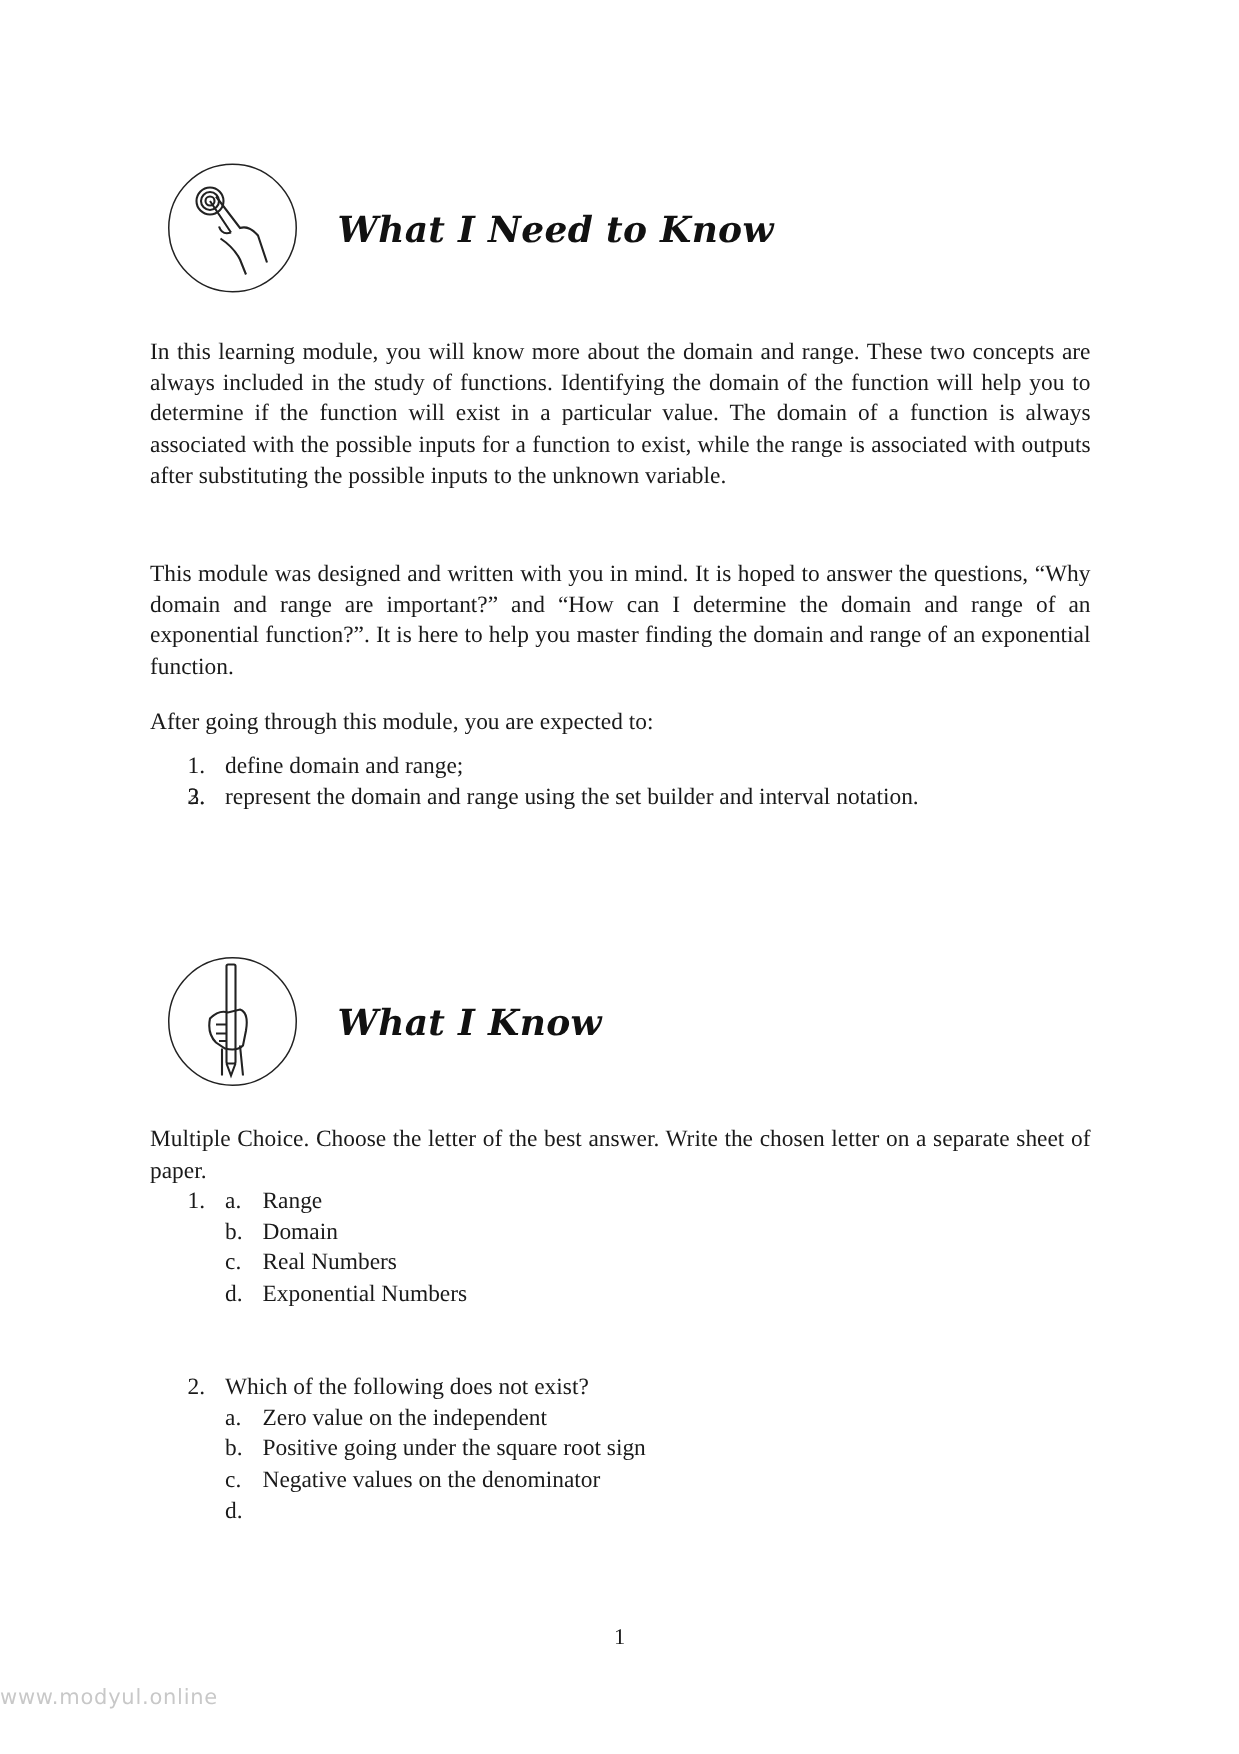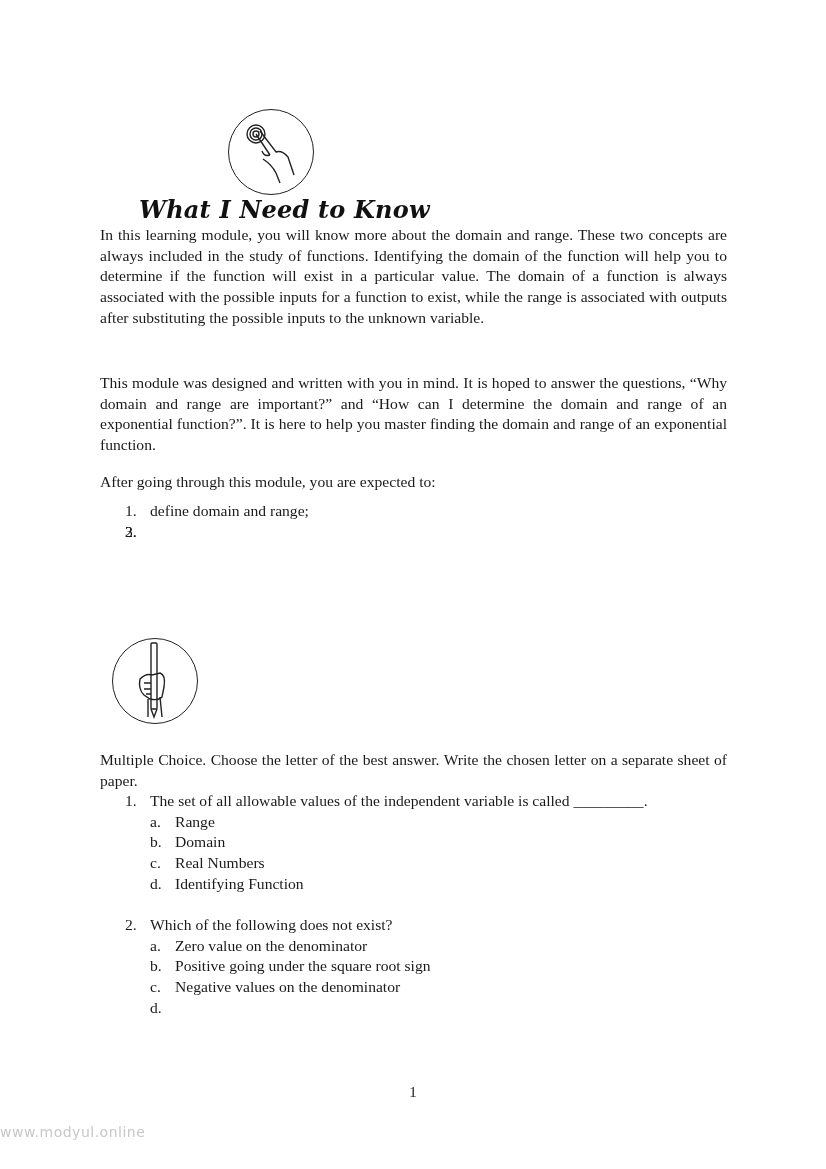--- a/index.html
+++ b/index.html
@@ -1,19 +1,19 @@
 <!DOCTYPE html>
 <html><head>
 <meta charset="utf-8">
 <style>
   html, body { margin: 0; padding: 0; background: #ffffff; }
   body { width: 826px; height: 1169px; position: relative; overflow: hidden; color: #1a1a1a;
          font-family: "DejaVu Serif", "Liberation Serif", serif; }
   .page { position: absolute; left: 0; top: 0; width: 826px; height: 1169px; }
-  .section-head { position: absolute; left: 112px; display: flex; align-items: center; flex-direction: column; }
+  .section-head { position: absolute; left: 112px; display: flex; align-items: center; }
   .icon-circle { width: 86px; height: 86px; border: 1.5px solid #222; border-radius: 50%; box-sizing: border-box;
                  display: flex; align-items: center; justify-content: center; }
   .section-title { margin-left: 27px; font-family: "DejaVu Serif", serif; font-weight: bold; font-style: italic;
                    font-size: 24px; color: #111; letter-spacing: 0.2px; }
   .para { position: absolute; left: 100px; width: 627px; font-size: 14.6px; line-height: 20.7px;
           text-align: justify; font-family: "Liberation Serif", "DejaVu Serif", serif; font-size: 15.6px; }
   .list { position: absolute; left: 100px; width: 640px; margin: 0; padding: 0; list-style: none;
           font-family: "Liberation Serif", serif; font-size: 15.6px; line-height: 20.7px; }
   .list li { position: relative; padding-left: 50px; }
   .list li .num { position: absolute; left: 25px; }
@@ -42,54 +42,55 @@
     <div class="section-title">What I Need to Know</div>
   </div>
 
   <div class="para" style="top:225px;">In this learning module, you will know more about the domain and range. These two concepts are always included in the study of functions. Identifying the domain of the function will help you to determine if the function will exist in a particular value. The domain of a function is always associated with the possible inputs for a function to exist, while the range is associated with outputs after substituting the possible inputs to the unknown variable.</div>
   <div class="para" style="top:373px;">This module was designed and written with you in mind. It is hoped to answer the questions, “Why domain and range are important?” and  “How can I determine the domain and range of an exponential function?”. It is here to help you master finding the domain and range of an exponential function.</div>
   <div class="para" style="top:472px;">After going through this module, you are expected to:</div>
 
   <ul class="list" style="top:501px;">
     <li><span class="num">1.</span><span>define domain and range;</span></li>
     <li><span class="num">2.</span></li>
-    <li><span class="num">3.</span></li>
+    <li><span class="num">3.</span><span>represent the domain and range using the set builder and interval notation.</span></li>
   </ul>
 
   <div class="section-head" style="top:638px;">
     <div class="icon-circle">
       <svg width="70" height="80" viewBox="0 0 70 80" fill="none" stroke="#222" stroke-width="1.4">
         <rect x="31" y="2" width="6" height="66" rx="1"></rect>
         <path d="M31 68 L34 76 L37 68"></path>
         <path d="M20 38 Q26 32 32 34 L40 32 Q46 34 44 46 L42 56 Q38 60 30 58 L24 54 Q18 48 20 38 Z"></path>
         <path d="M24 42 L31 42 M24 48 L31 48 M26 53 L31 53"></path>
         <path d="M28 58 L28 76 M40 56 L42 76"></path>
       </svg>
     </div>
+    <div class="section-title">What I Know</div>
   </div>
 
   <div class="para" style="top:720px;margin-top:30px;">Multiple Choice. Choose the letter of the best answer. Write the chosen letter on a separate sheet of paper.</div>
 
   <ul class="list" style="top:791px;">
-    <li><span class="num">1.</span><span>The set of all allowable values of the independent variable is called _________.</span></li>
+    <li><span class="num">1.</span></li>
     <li style="padding-left:0;">
       <ul class="sub">
         <li><span class="let">a.</span><span>Range</span></li>
         <li><span class="let">b.</span><span>Domain</span></li>
         <li><span class="let">c.</span><span>Real Numbers</span></li>
-        <li><span class="let">d.</span><span>Identifying Function</span></li>
+        <li><span class="let">d.</span><span>Exponential Numbers</span></li>
       </ul>
     </li>
   </ul>
 
   <ul class="list" style="top:915px;">
     <li><span class="num">2.</span><span>Which of the following does not exist?</span></li>
     <li style="padding-left:0;">
       <ul class="sub">
-        <li><span class="let">a.</span><span>Zero value on the denominator</span></li>
+        <li><span class="let">a.</span><span>Zero value on the independent</span></li>
         <li><span class="let">b.</span><span>Positive going under the square root sign</span></li>
         <li><span class="let">c.</span><span>Negative values on the denominator</span></li>
         <li><span class="let">d.</span></li>
       </ul>
     </li>
   </ul>
 
   <div class="pagenum">1</div>
   <div class="watermark">www.modyul.online</div>
 </div>

